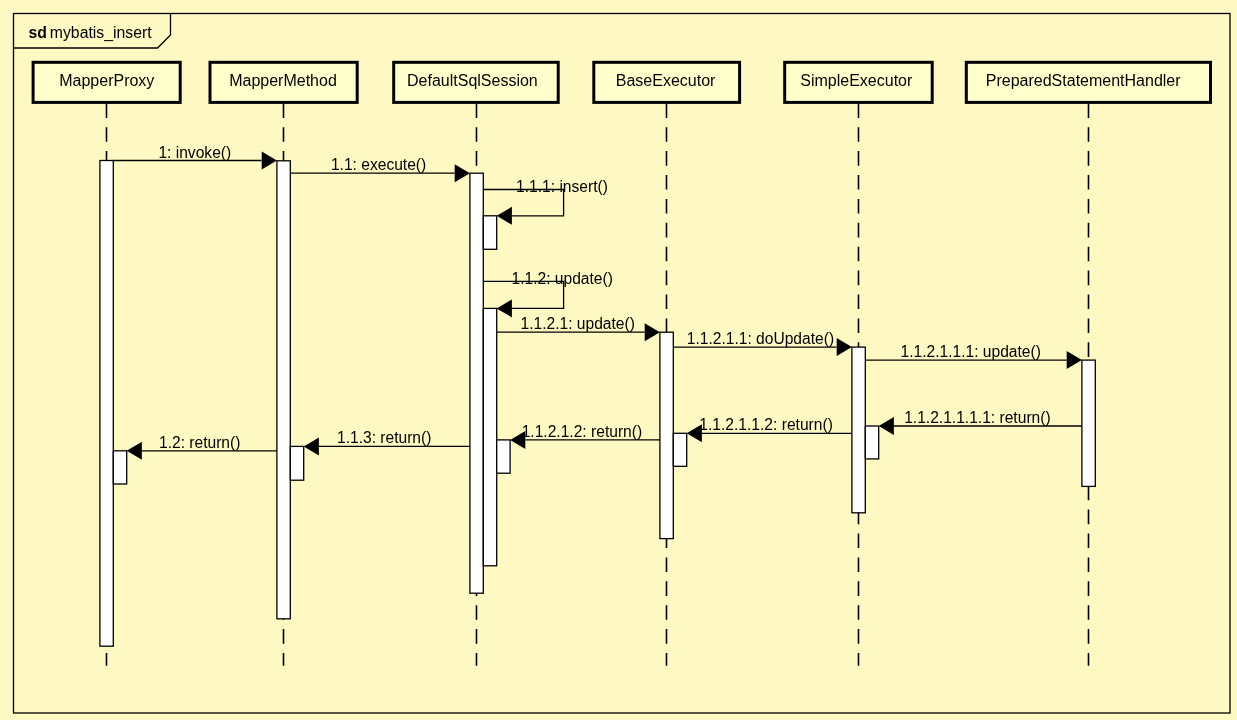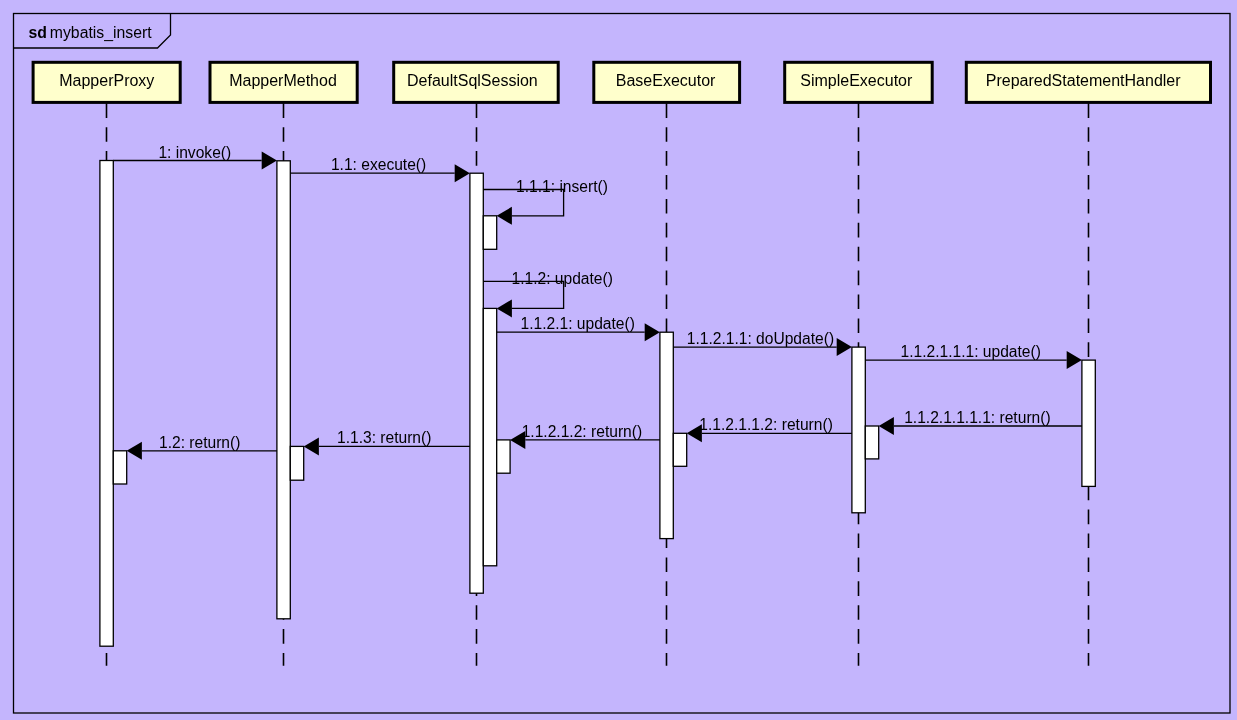--- a/index.html
+++ b/index.html
@@ -1,17 +1,17 @@
 <!DOCTYPE html>
 <html><head>
 <meta charset="utf-8">
 <title>sd mybatis_insert</title>
 <style>
   html,body{margin:0;padding:0;background:#ffffff;}
-  #canvas{position:relative;width:1237px;height:720px;background:#c4b5fd;
+  #canvas{position:relative;width:1237px;height:720px;background:#fef9c3;
           font-family:"Liberation Sans",sans-serif;overflow:hidden;}
   svg#diagram{display:block;position:absolute;left:0;top:0;
               shape-rendering:geometricPrecision;}
   svg text{font-family:"Liberation Sans",sans-serif;fill:#000000;}
   .ll-label{font-size:16px;}
   .msg-label{font-size:15.6px;}
   .frame-kw{font-size:15.8px;font-weight:bold;}
   .frame-nm{font-size:15.8px;}
   .thin{stroke:#000000;stroke-width:1.3;fill:none;stroke-linejoin:miter;}
   .arrowhead{fill:#000000;stroke:none;}

